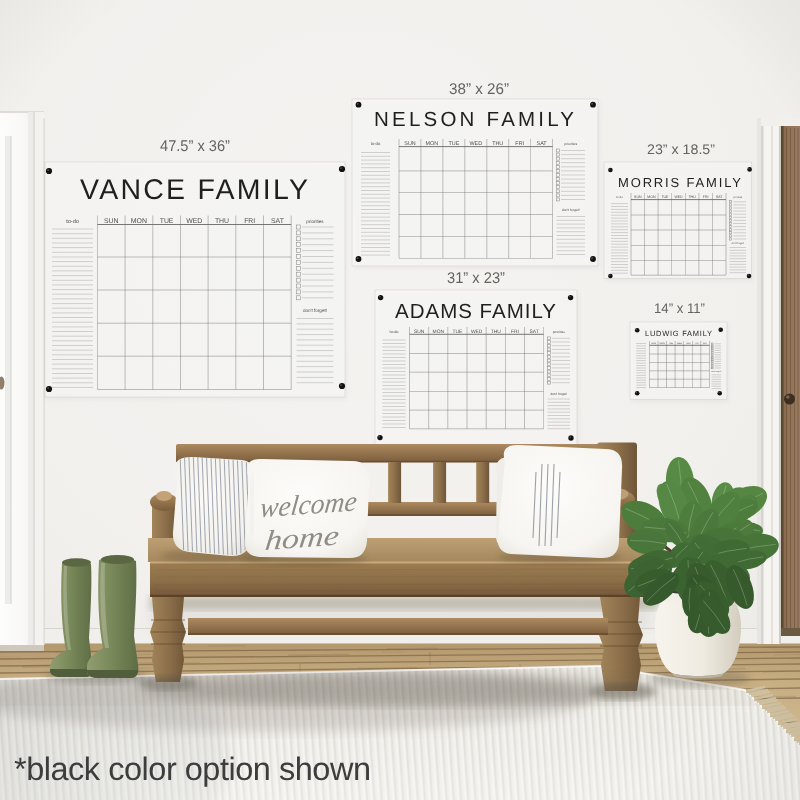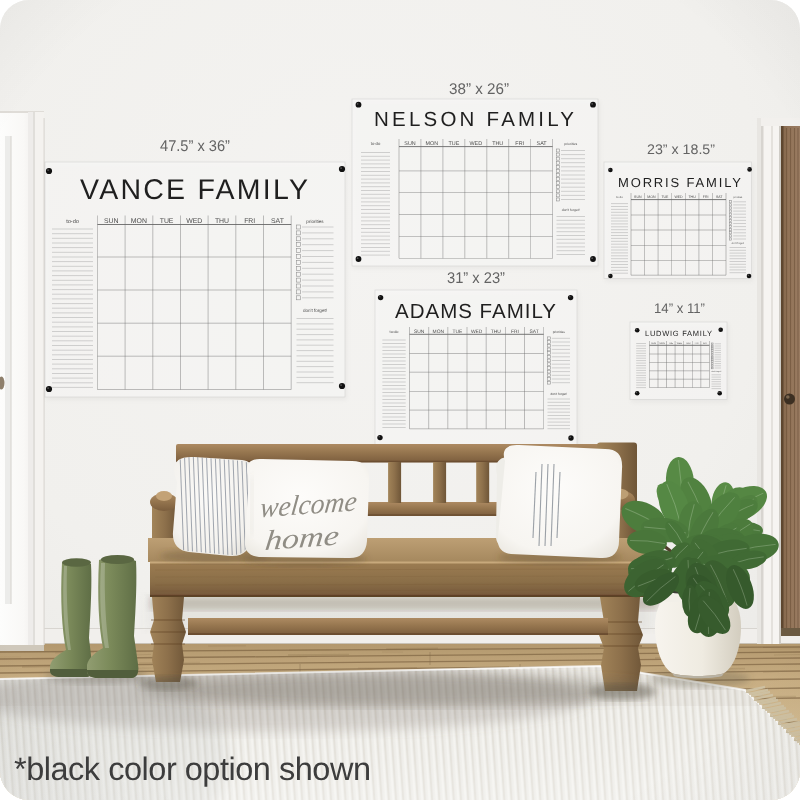--- a/index.html
+++ b/index.html
@@ -1,15 +1,15 @@
 <!DOCTYPE html>
 <html><head><meta charset="utf-8">
 <style>
 html,body{margin:0;padding:0;}
-#scene{position:relative;width:800px;height:800px;overflow:hidden;background:#f3f2f0;border-radius:29px;}
+#scene{position:relative;width:800px;height:800px;overflow:hidden;background:#f3f2f0;}
 svg{display:block}
 text{white-space:pre}
 svg text{text-rendering:geometricPrecision}
 </style></head>
 <body>
 <div id="scene">
 <svg width="800" height="800" viewBox="0 0 800 800">
 
 <defs>
 <radialGradient id="wall" cx="45%" cy="30%" r="85%">

